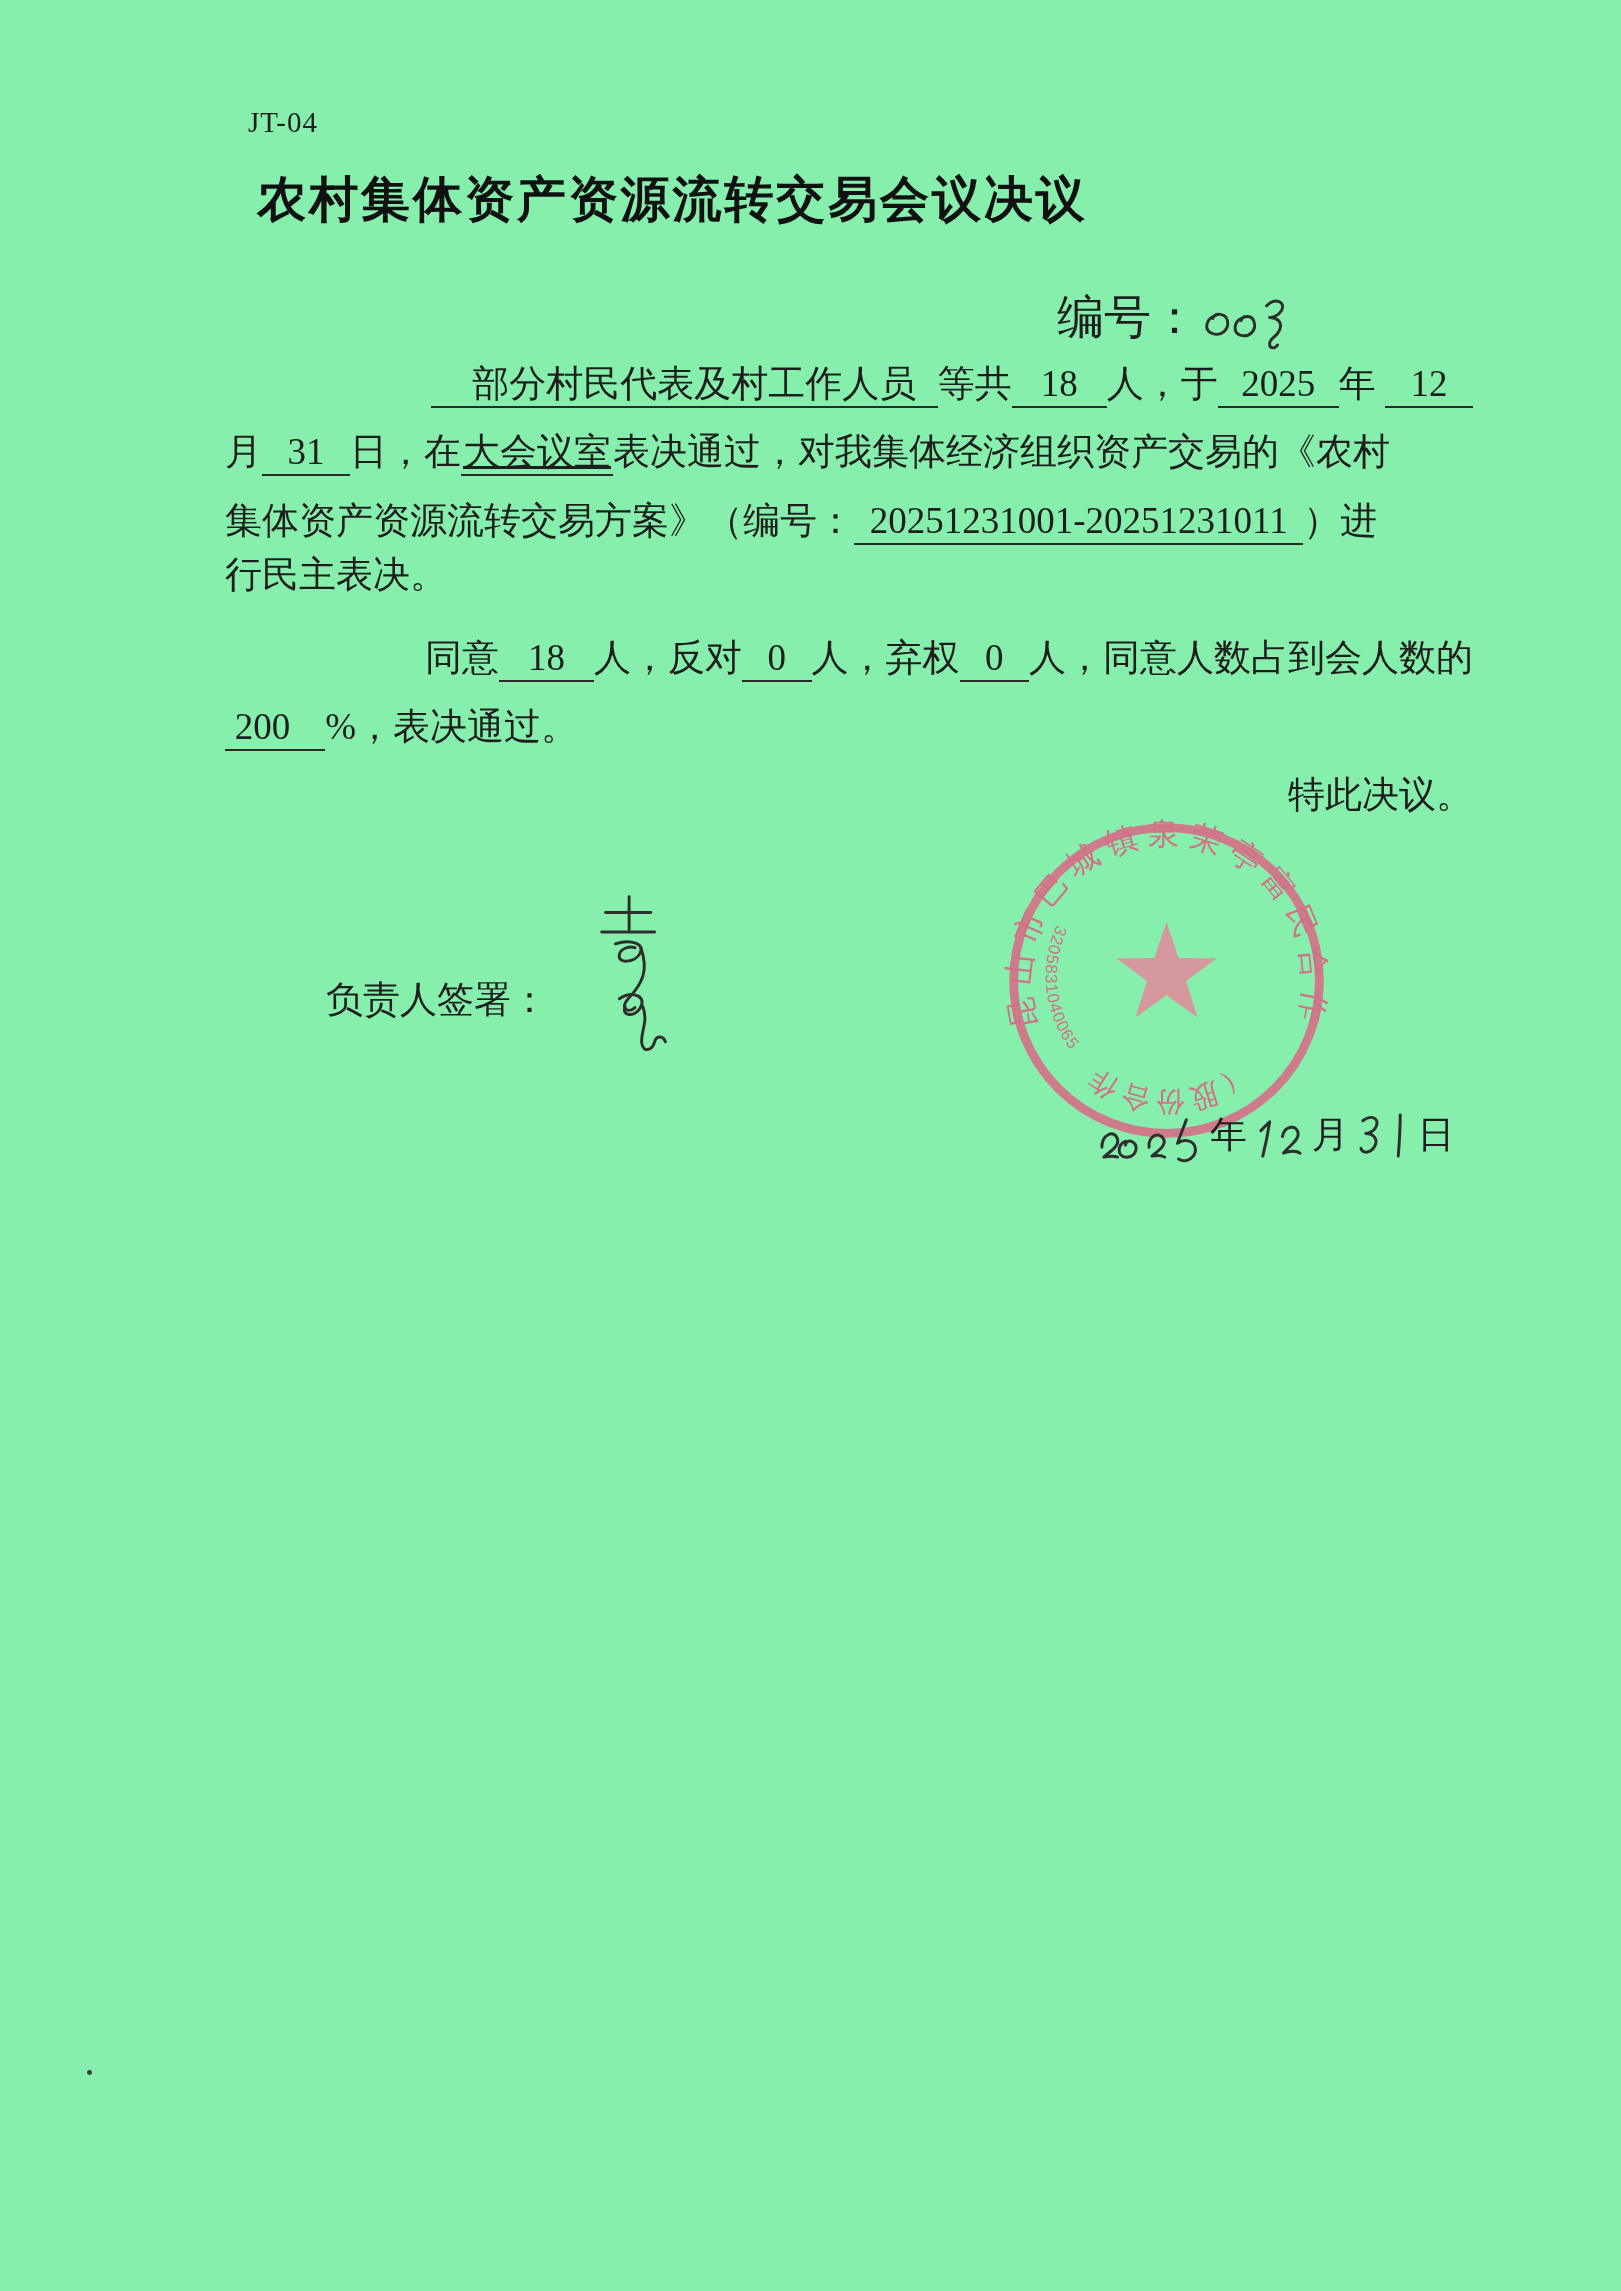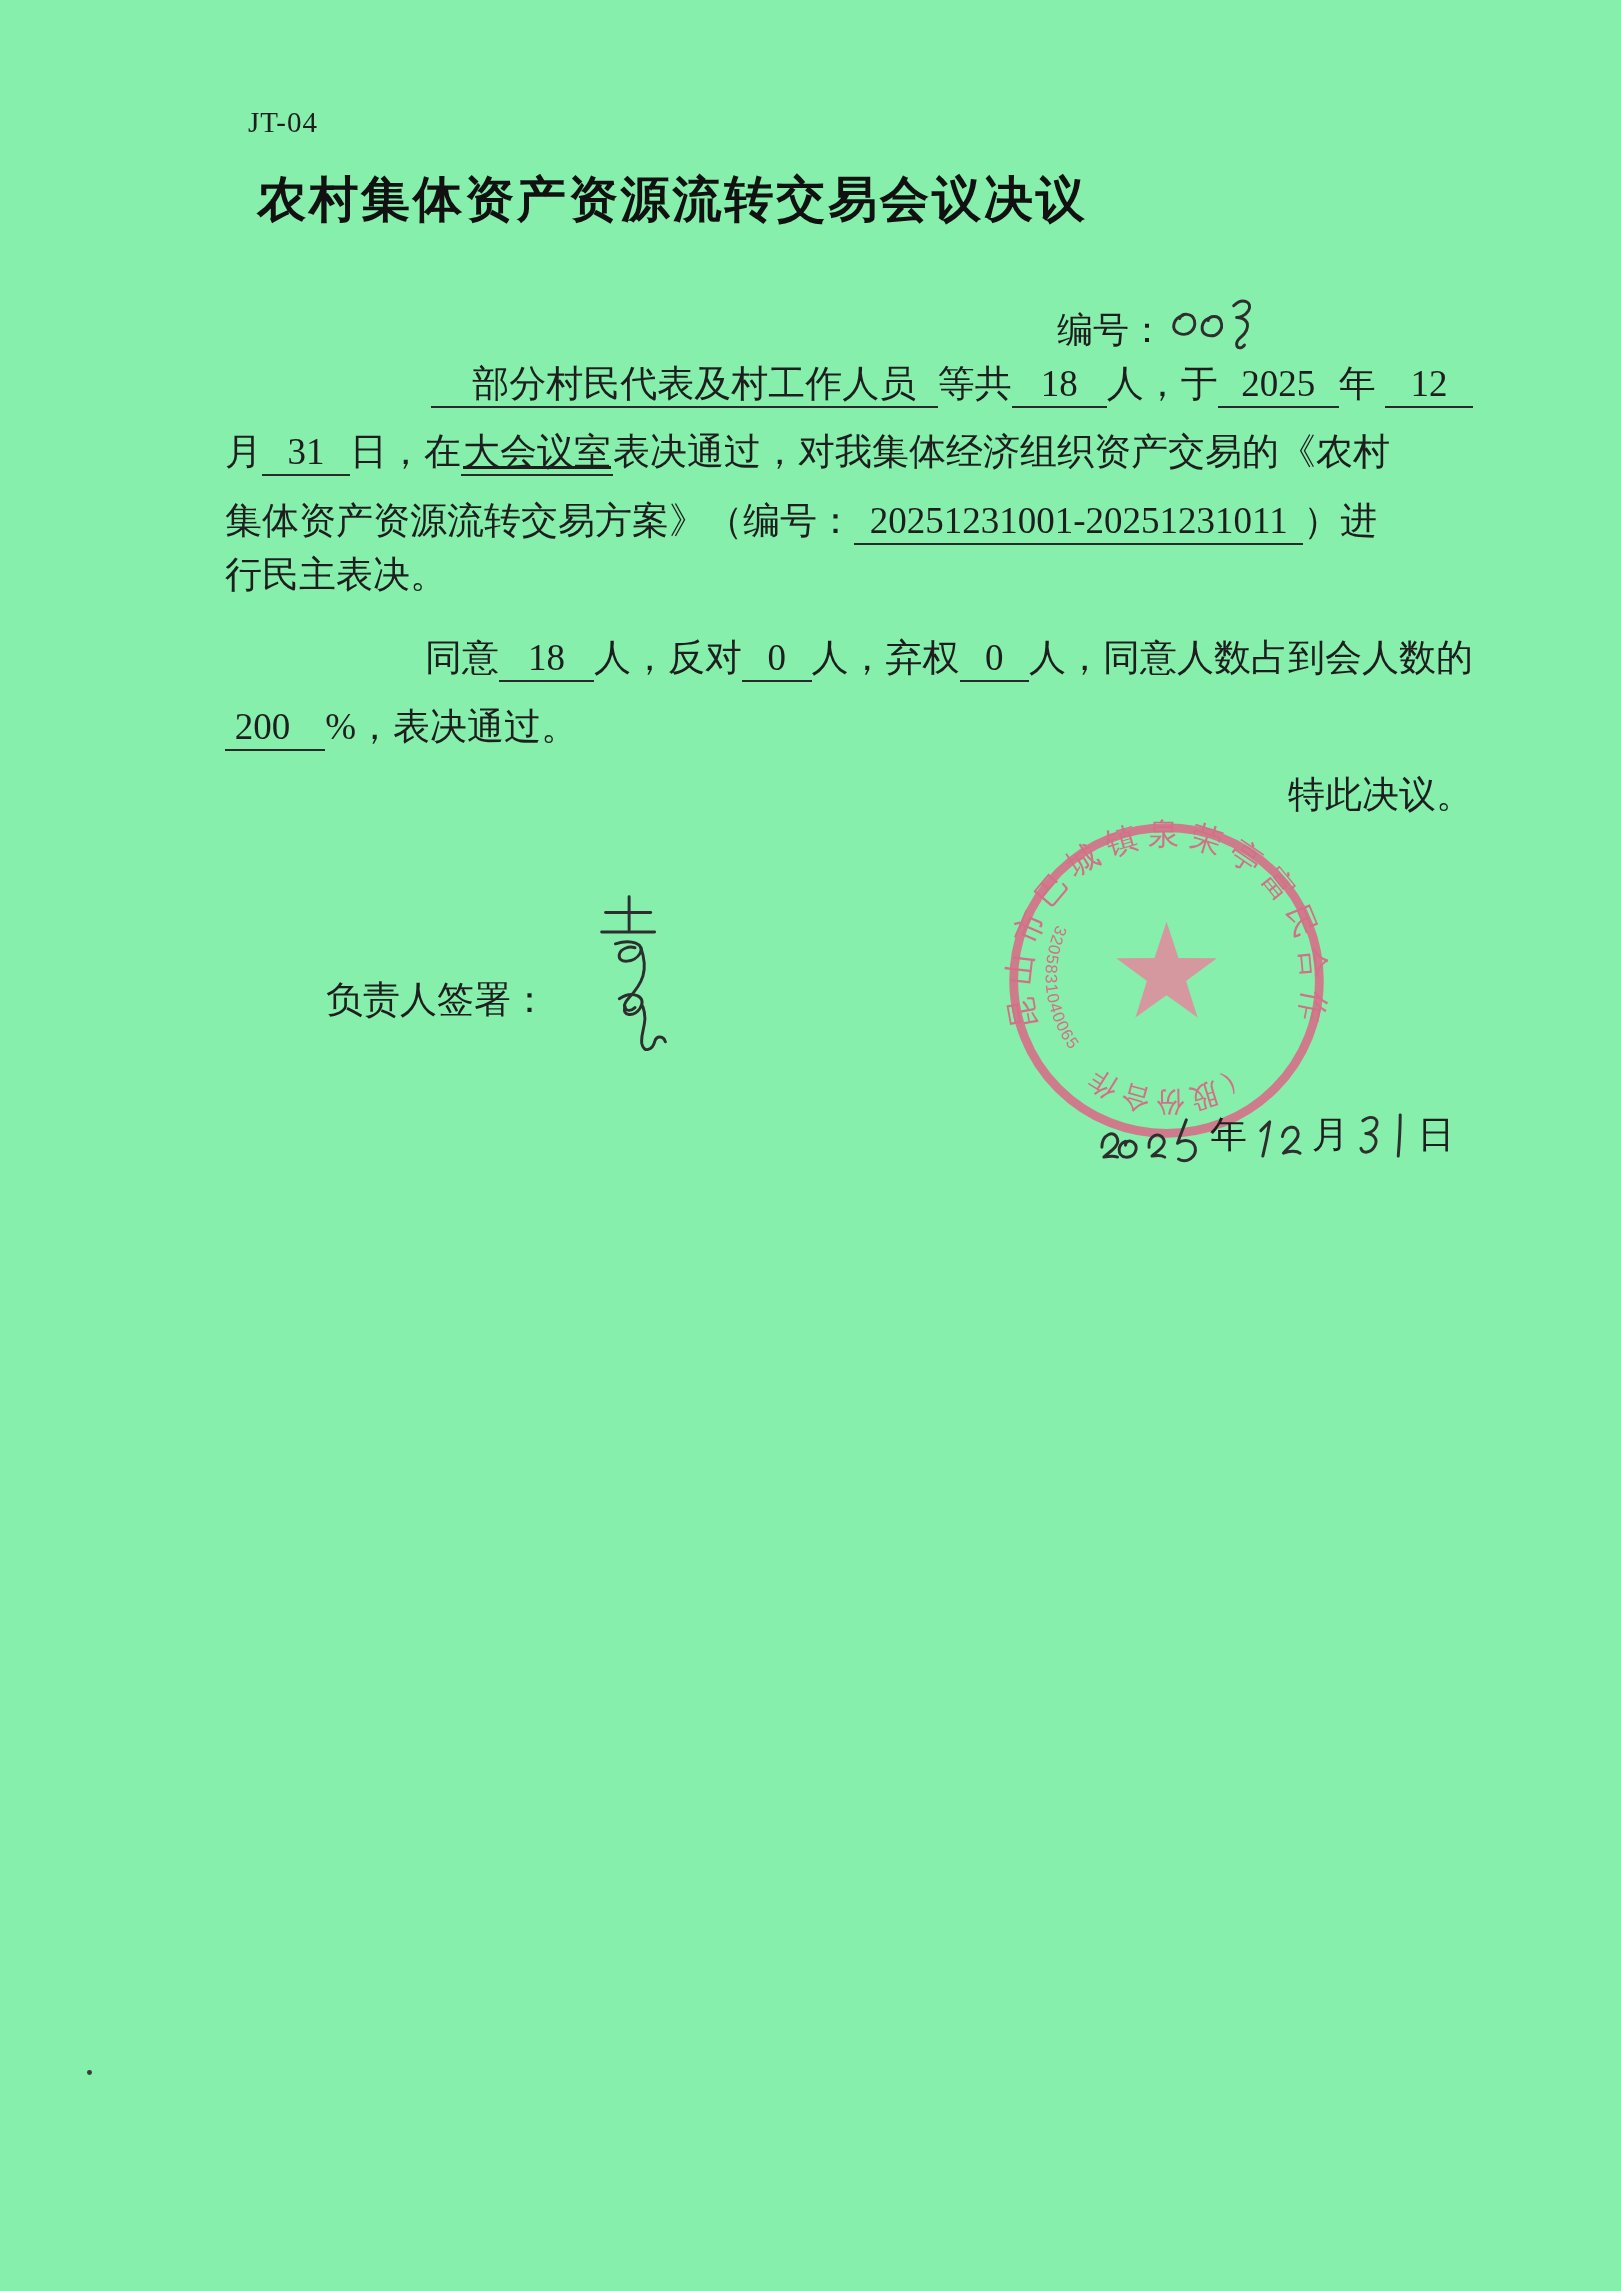--- a/index.html
+++ b/index.html
@@ -5,21 +5,21 @@
   html,body{margin:0;padding:0;background:#e8e8e8;}
   .page{
     position:relative;width:1621px;height:2292px;background:#86efac;
     font-family:"Liberation Serif", serif;color:#1e1e1e;overflow:hidden;
   }
   .form-code{position:absolute;left:248px;top:106px;font-size:29px;letter-spacing:1px;}
   .doc-title{
     position:absolute;left:0;top:167px;width:1345px;text-align:center;
     font-family:Liberation Serif, serif;font-weight:900;font-size:49px;letter-spacing:2.9px;color:#111;
   }
-  .serial-row{position:absolute;left:1057px;top:286px;font-size:36px;display:flex;align-items:flex-end;}
+  .serial-row{position:absolute;left:1057px;top:286px;font-size:47px;display:flex;align-items:flex-start;}
   .hw{display:inline-block;vertical-align:middle;}
   .hw path{fill:none;stroke:#2e2e2e;stroke-width:3;stroke-linecap:round;stroke-linejoin:round;}
   .sr{position:absolute;width:1px;height:1px;overflow:hidden;clip:rect(0 0 0 0);white-space:nowrap;}
   .body-text{position:absolute;left:225px;width:1191px;font-size:37px;}
   .line{position:absolute;left:0;width:1191px;white-space:nowrap;height:49px;}
   .indent{padding-left:57px;text-align:right;}
   .u{border-bottom:2.5px solid #2a2a2a;}
   .u-name{padding:0 21.6px 2px 41px;}
   .u-num{padding:0 29px 2px 29px;}
   .u-year{padding:0 23.5px 2px 23.5px;}

